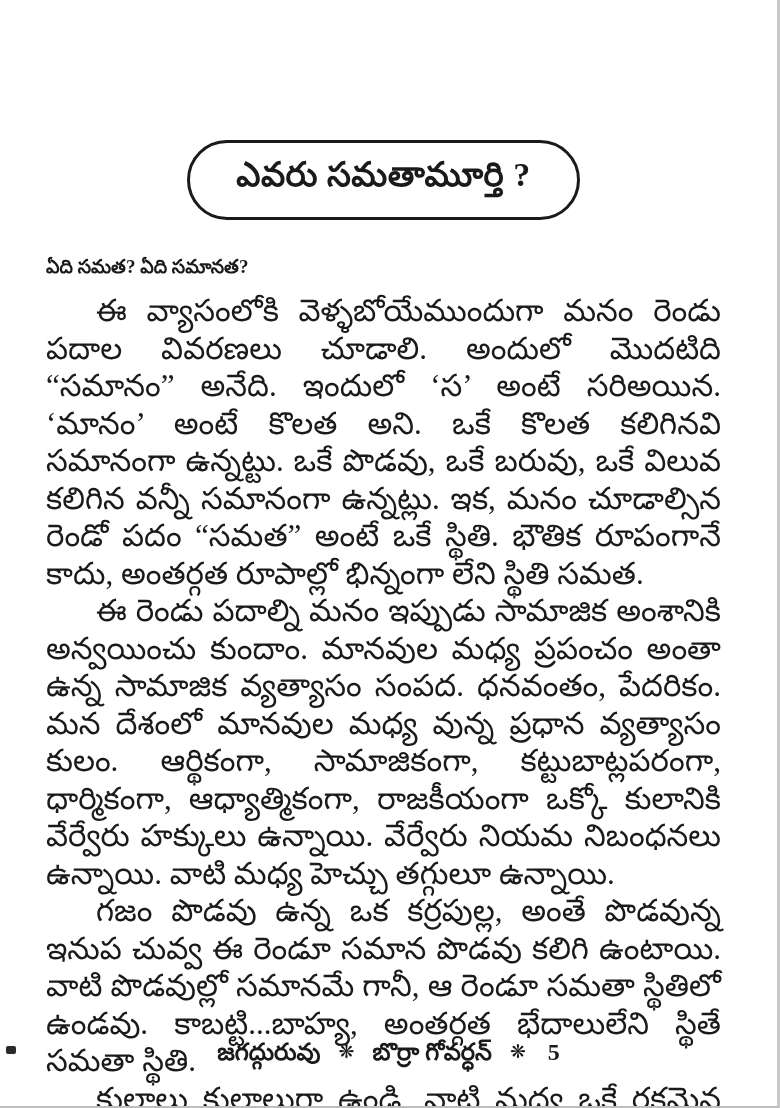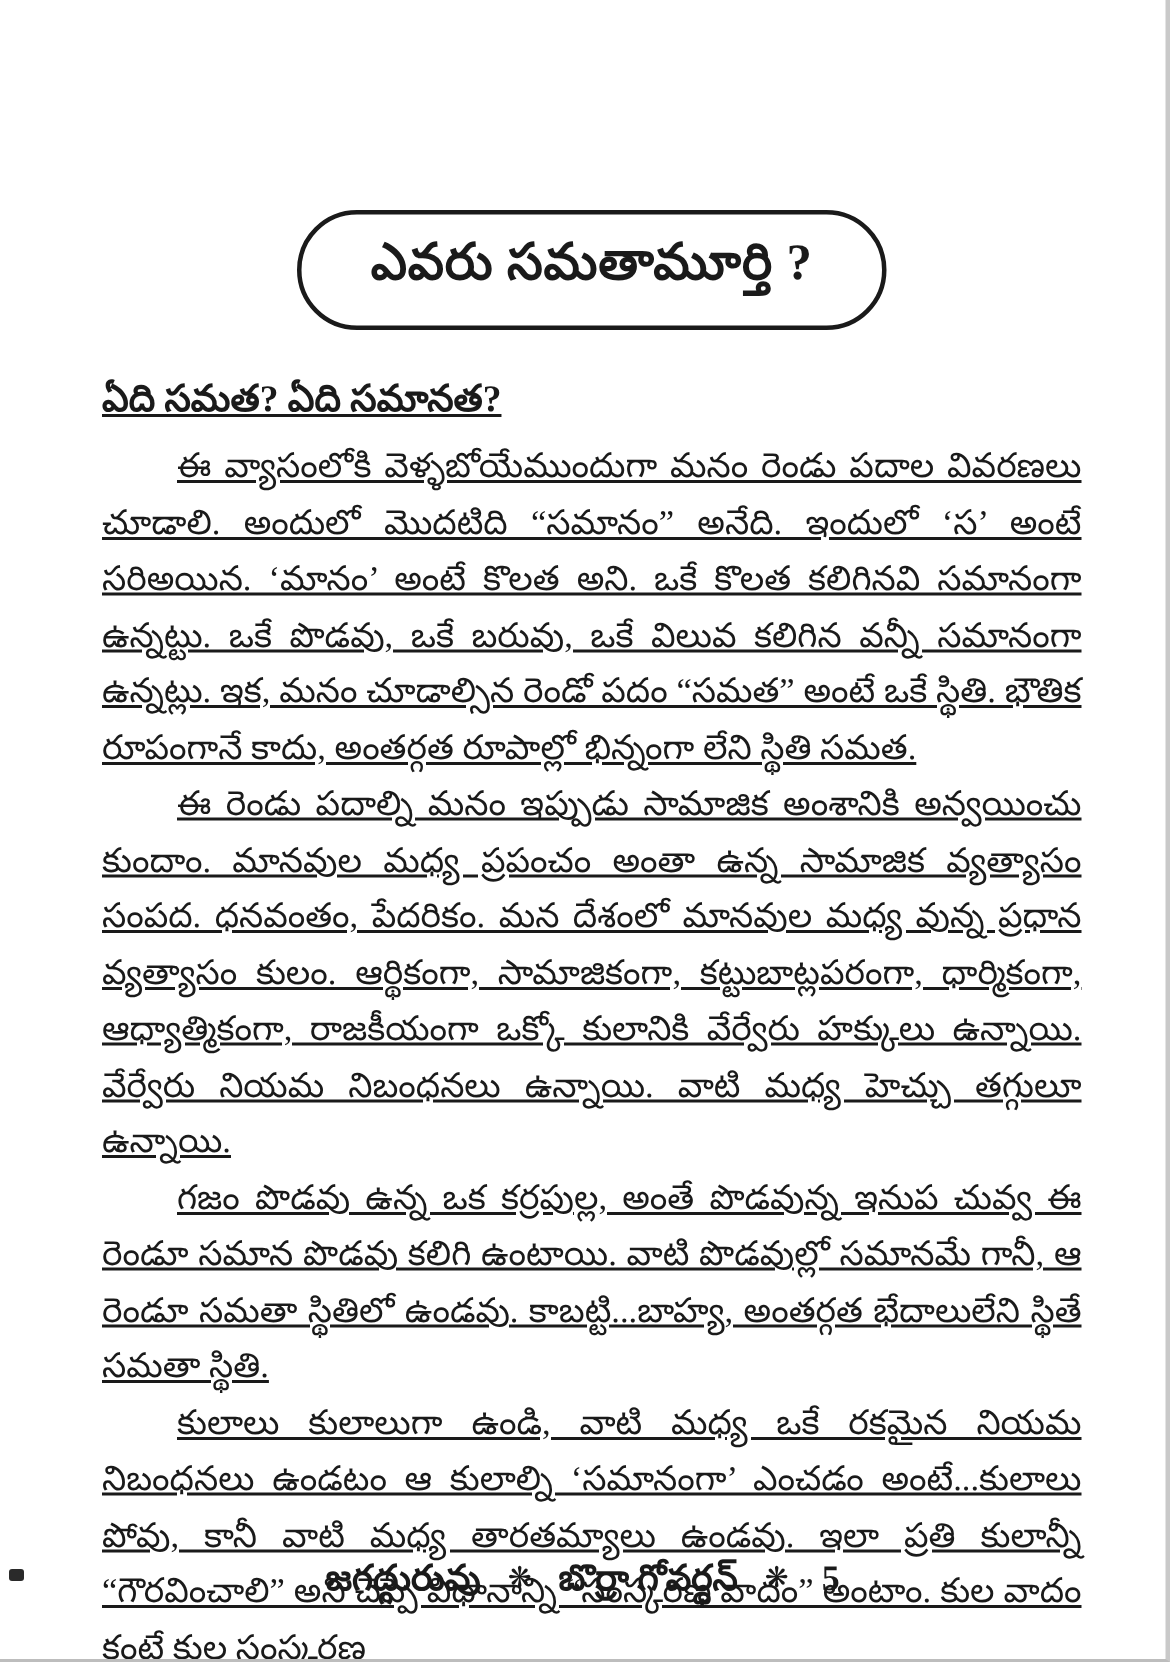--- a/index.html
+++ b/index.html
@@ -9,51 +9,50 @@
   }
   .page {
     position: relative;
     width: 780px;
     height: 1108px;
     margin: 0 auto;
     background: #ffffff;
     color: #1a1a1a;
     font-family: "Liberation Serif", "DejaVu Serif", serif;
     box-sizing: border-box;
-    padding: 140px 56px 0 68px;
+    padding: 140px 56px 0 46px;
     overflow: hidden;
     border-right: 3px solid #c9c9c9;
     border-bottom: 2px solid #bdbdbd;
-    text-decoration: underline;
   }
   .title-box-wrap {
     text-align: center;
     margin-bottom: 30px;
   }
   .title-box {
     display: inline-block;
     border: 3px solid #1a1a1a;
     border-radius: 46px;
     padding: 13px 46px 15px 46px;
     background: #ffffff;
   }
   .page-title {
     font-size: 34px;
     font-weight: bold;
     letter-spacing: 0.5px;
     white-space: nowrap;
   }
   .section-heading {
-    font-size: 25px;
+    font-size: 19px;
     font-weight: bold;
     margin: 0 0 8px 0;
     line-height: 34px;
   }
   p.para {
-    font-size: 23px;
+    font-size: 31px;
     line-height: 37.5px;
     text-align: justify;
     text-indent: 50px;
     margin: 0;
   }
   .page-footer {
     position: absolute;
     left: 0;
     right: 0;
     bottom: 34px;

